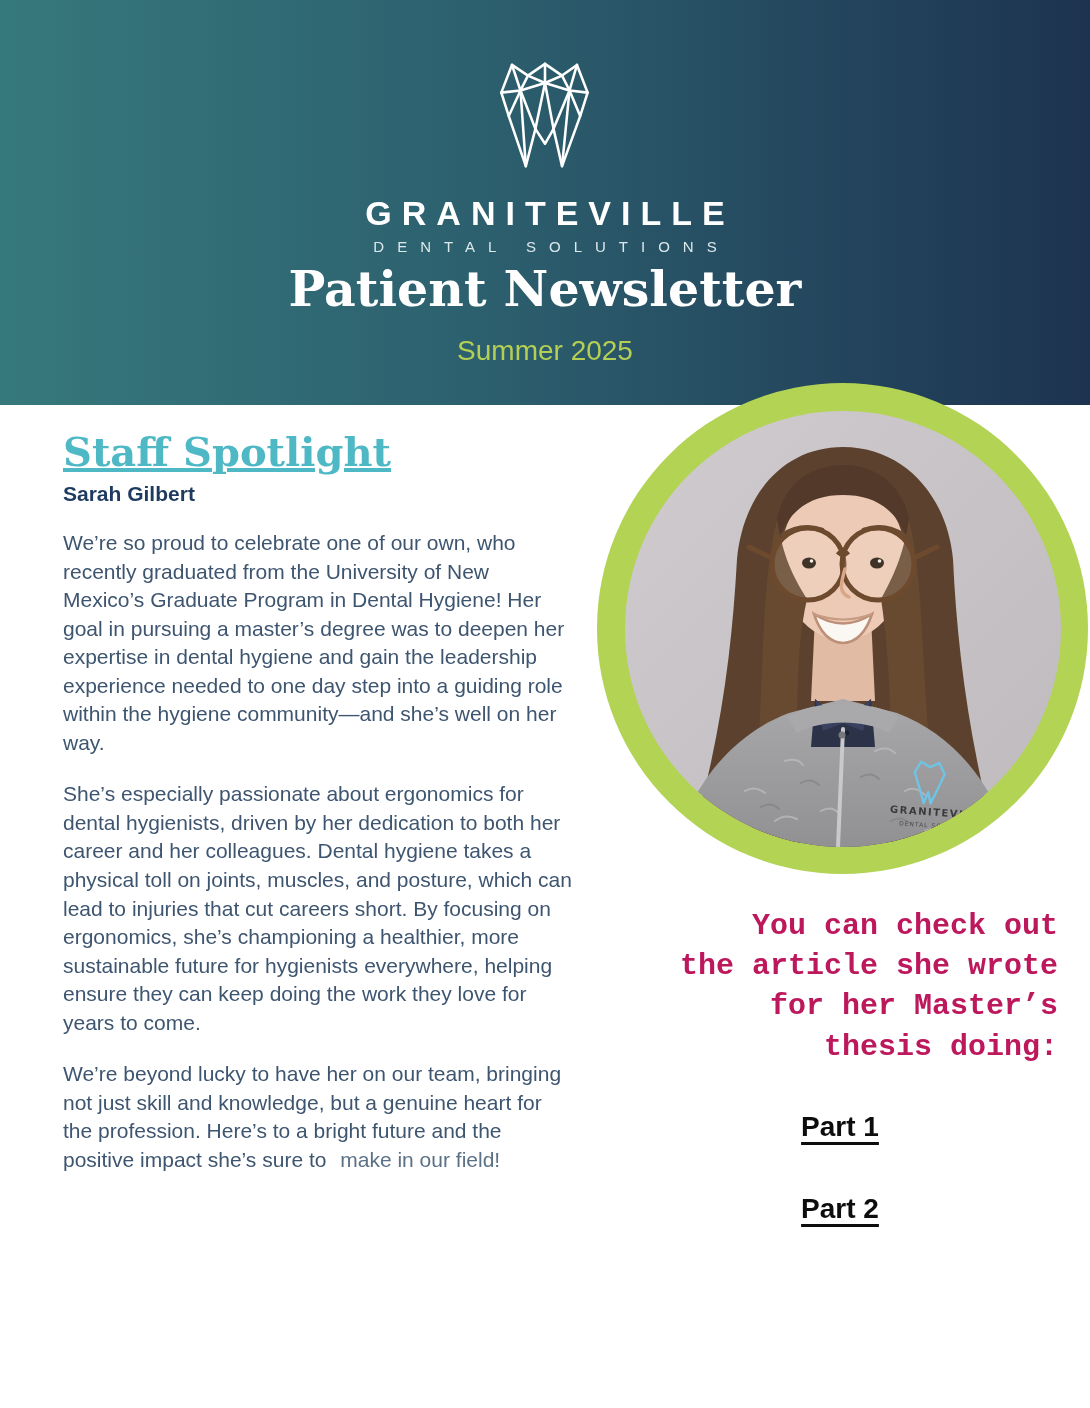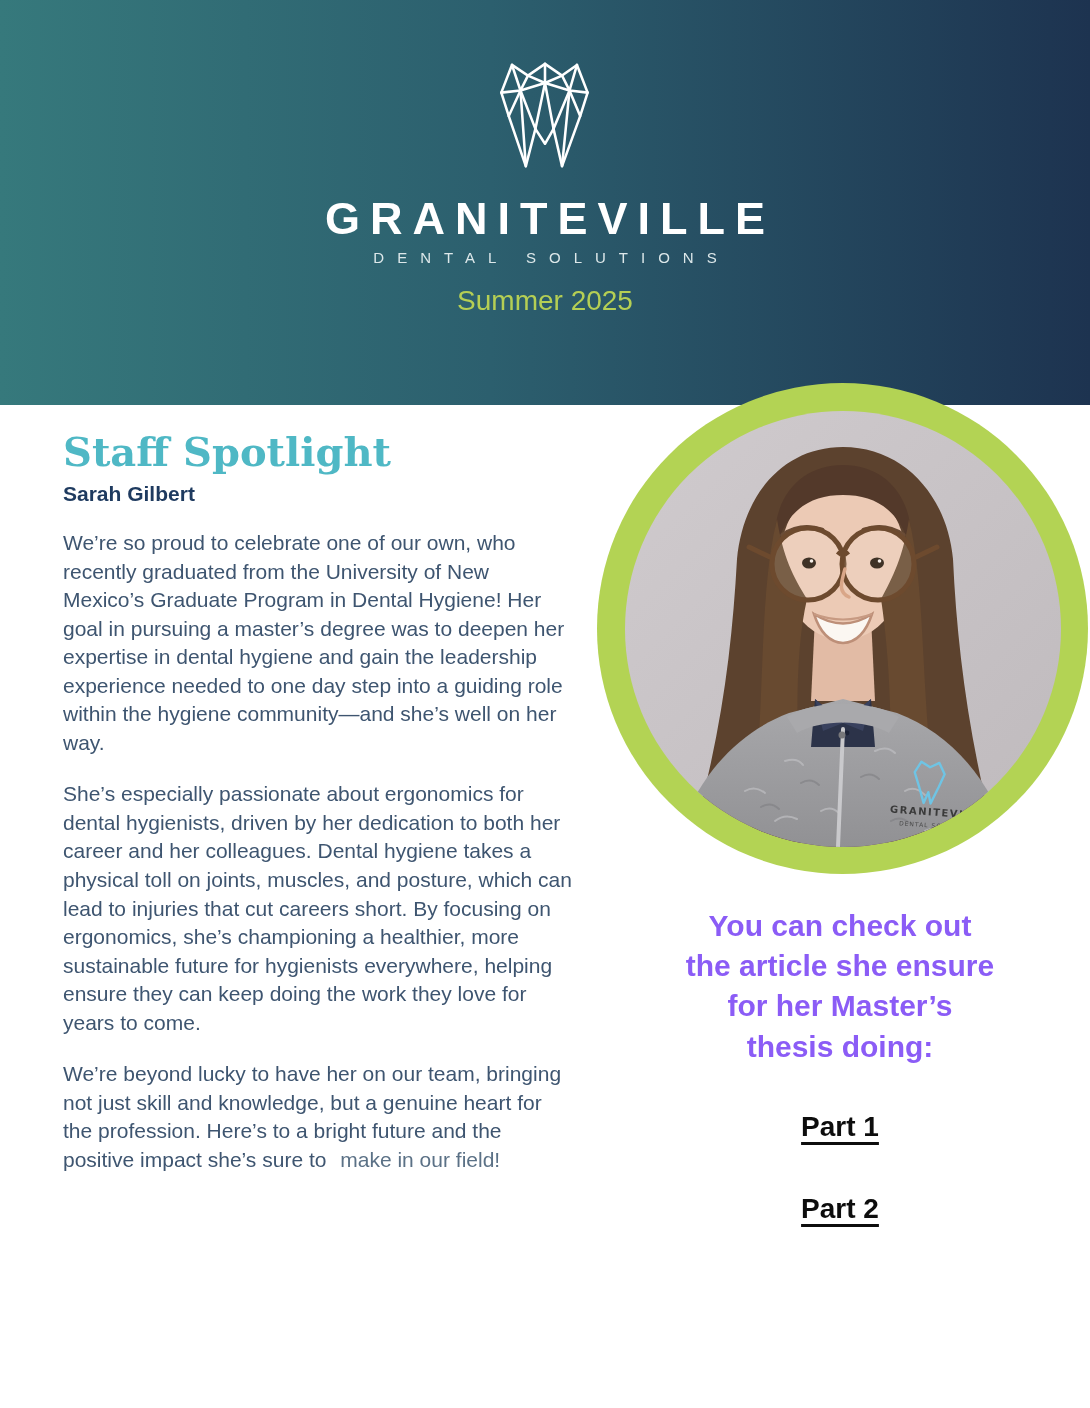--- a/index.html
+++ b/index.html
@@ -25,21 +25,21 @@
     display: flex;
     flex-direction: column;
     align-items: center;
     text-align: center;
     z-index: 1;
   }
   .tooth-logo { margin-top: 50px; }
   .brand {
     margin-top: 12px;
     color: #ffffff;
-    font-size: 45px;
+    font-size: 34px;
     font-weight: 600;
     letter-spacing: 10px;
     padding-left: 10px; 
     line-height: 1;
   }
   .tagline {
     margin-top: 9px;
     color: #dde8ea;
     font-size: 15px;
     font-weight: 300;
@@ -92,20 +92,21 @@
     top: 430px;
     width: 512px;
     z-index: 3;
   }
   .article-heading {
     font-family: "DejaVu Serif", serif;
     font-weight: 700;
     font-size: 40px;
     color: #4fb8c5;
     line-height: 1.1;
+    text-decoration: underline;
   }
   .article-name {
     margin-top: 8px;
     font-size: 21px;
     font-weight: 700;
     color: #1e3a5f;
   }
   .article p {
     margin-top: 23px;
     font-size: 21px;
@@ -117,25 +118,26 @@
   
   .cta {
     position: absolute;
     left: 622px;
     top: 906px;
     width: 436px;
     text-align: center;
     z-index: 3;
   }
   .cta-line {
-    font-family: Liberation Sans, sans-serif;
+    font-family: Liberation Mono, monospace;
     font-weight: 700;
     font-size: 30px;
     line-height: 1.34;
-    color: #8b5cf6;
+    color: #be185d;
+    text-align: right;
   }
   .cta-links { margin-top: 44px; }
   .cta-link {
     display: block;
     font-size: 28px;
     font-weight: 700;
     color: #0d0d0d;
     text-decoration: underline;
     text-decoration-thickness: 3px;
     text-underline-offset: 6px;
@@ -167,20 +169,21 @@
         <path d="M61 31 L69 74"></path>
         <path d="M84 38 L69 74"></path>
         <path d="M38 38 L27 62"></path>
         <path d="M84 38 L94 62"></path>
         <path d="M38 38 L43 109"></path>
         <path d="M84 38 L77 109"></path>
       </svg>
     </div>
     <div class="brand">GRANITEVILLE</div>
     <div class="tagline">DENTAL SOLUTIONS</div>
+    <div class="newsletter-title">Patient Newsletter</div>
     <div class="issue">Summer 2025</div>
   </div>
 
   <div class="photo-ring">
     <div class="photo-inner">
       <svg width="436" height="436" viewBox="0 0 436 436">
         <defs>
           <linearGradient id="bgg" x1="0" y1="0" x2="1" y2="1">
             <stop offset="0" stop-color="#d0cbce"></stop>
             <stop offset="1" stop-color="#bfbabd"></stop>
@@ -264,21 +267,21 @@
   <div class="article">
     <div class="article-heading">Staff Spotlight</div>
     <div class="article-name">Sarah Gilbert</div>
     <p>We’re so proud to celebrate one of our own, who recently graduated from the University of New Mexico’s Graduate Program in Dental Hygiene! Her goal in pursuing a master’s degree was to deepen her expertise in dental hygiene and gain the leadership experience needed to one day step into a guiding role within the hygiene community—and she’s well on her way.</p>
     <p>She’s especially passionate about ergonomics for dental hygienists, driven by her dedication to both her career and her colleagues. Dental hygiene takes a physical toll on joints, muscles, and posture, which can lead to injuries that cut careers short. By focusing on ergonomics, she’s championing a healthier, more sustainable future for hygienists everywhere, helping ensure they can keep doing the work they love for years to come.</p>
     <p><span>We’re beyond lucky to have her on our team, bringing not just skill and knowledge, but a genuine heart for the profession. Here’s to a bright future and the positive impact she’s sure to </span><span class="tail">make in our field!</span></p>
   </div>
 
   <div class="cta">
     <div class="cta-line">You can check out</div>
-    <div class="cta-line">the article she ensure</div>
+    <div class="cta-line">the article she wrote</div>
     <div class="cta-line">for her Master’s</div>
     <div class="cta-line">thesis doing:</div>
     <div class="cta-links">
       <a class="cta-link">Part 1</a>
       <a class="cta-link">Part 2</a>
     </div>
   </div>
 
 </div>
 

